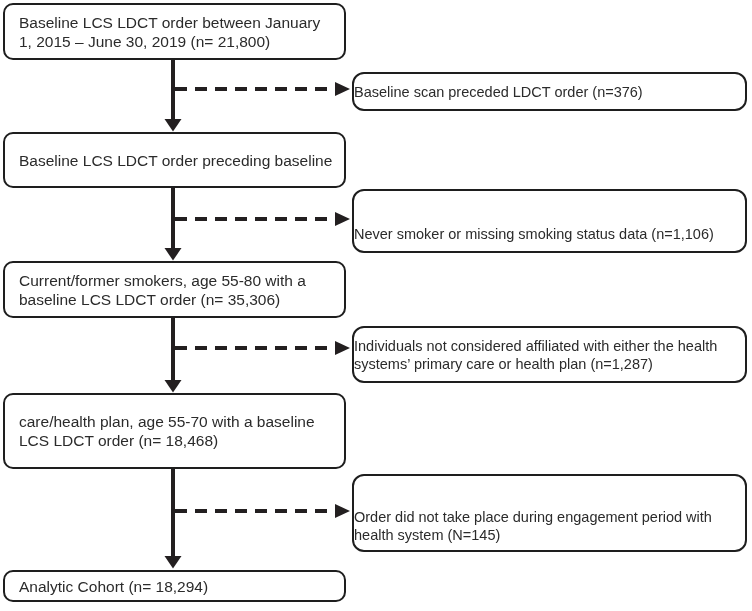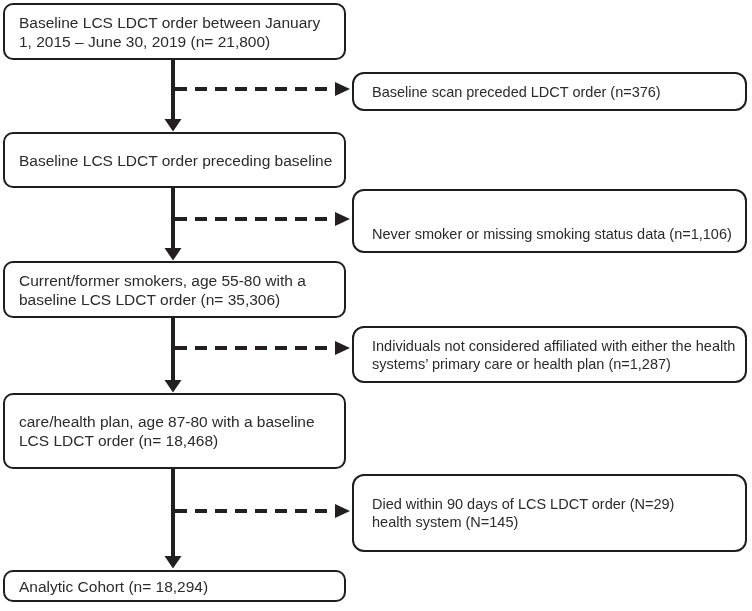--- a/index.html
+++ b/index.html
@@ -26,21 +26,21 @@
     border:2.5px solid var(--box-border);
     display:flex;flex-direction:column;justify-content:center;
   }
   .main{
     left:3px;width:343px;border-radius:10px;
     padding:2px 6px 2px 14px;
     font-size:15.5px;line-height:19px;
   }
   .side{
     left:352px;width:395px;border-radius:12px;
-    padding:2px 6px 2px 18px;
+    padding:2px 6px 2px 0;
     font-size:14.5px;line-height:18px;
   }
   .ln{margin:0;white-space:nowrap;}
   .gap{margin-top:25px;}
 </style>
 </head>
 <body>
 
 <div id="stage">
 
@@ -89,21 +89,21 @@
   <div class="box main" style="top:132px;height:56px">
     <div class="ln">Baseline LCS LDCT order preceding baseline</div>
   </div>
 
   <div class="box main" style="top:261px;height:57px">
     <div class="ln">Current/former smokers, age 55-80 with a</div>
     <div class="ln">baseline LCS LDCT order (n= 35,306)</div>
   </div>
 
   <div class="box main" style="top:393px;height:76px">
-    <div class="ln">care/health plan, age 87-80 with a baseline</div>
+    <div class="ln">care/health plan, age 55-70 with a baseline</div>
     <div class="ln">LCS LDCT order (n= 18,468)</div>
   </div>
 
   <div class="box main" style="top:570px;height:32px">
     <div class="ln">Analytic Cohort (n= 18,294)</div>
   </div>
 
   <div class="box side" style="top:72px;height:39px">
     <p class="ln">Baseline scan preceded LDCT order (n=376)</p>
   </div>
@@ -111,17 +111,17 @@
   <div class="box side" style="top:189px;height:64px">
     <p class="ln gap">Never smoker or missing smoking status data (n=1,106)</p>
   </div>
 
   <div class="box side" style="top:326px;height:57px">
     <p class="ln">Individuals not considered affiliated with either the health</p>
     <p class="ln">systems’ primary care or health plan (n=1,287)</p>
   </div>
 
   <div class="box side" style="top:474px;height:78px">
-    <p class="ln">Died within 90 days of LCS LDCT order (N=29)</p>
+    <p class="ln gap">Order did not take place during engagement period with</p>
     <p class="ln">health system (N=145)</p>
   </div>
 
 </div>
 
 </body></html>

